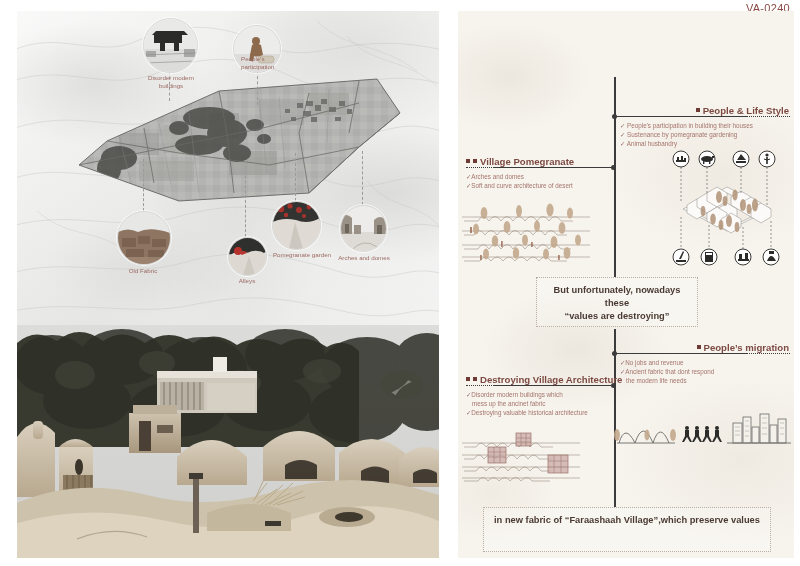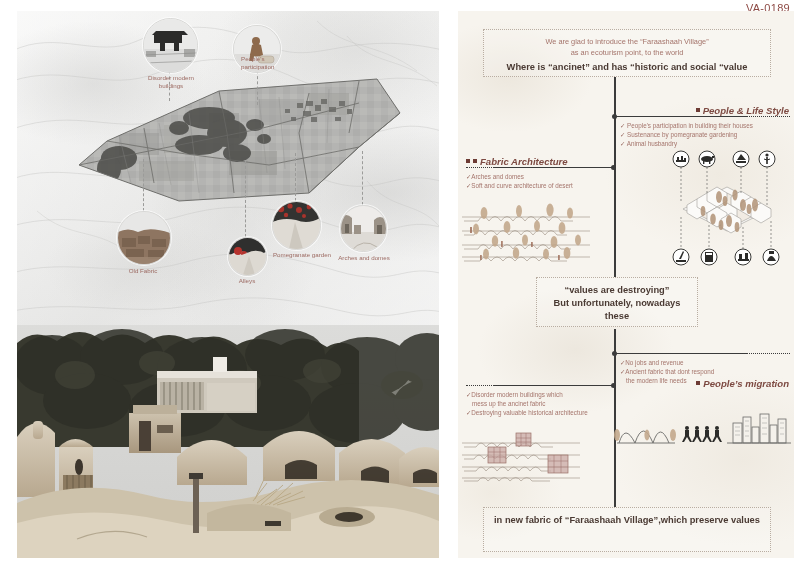--- a/index.html
+++ b/index.html
@@ -87,40 +87,40 @@
 
   
   .spine{position:absolute;background:#3b3b3b;width:1.6px;}
   .branch{position:absolute;background:#3b3b3b;height:1.4px;}
   .branch.dotted{background:none;border-top:1.4px dotted #3b3b3b;height:0;}
   .node{position:absolute;width:5px;height:5px;border-radius:50%;background:#3b3b3b;}
 
   
   .sec-head{position:absolute;white-space:nowrap;}
   .sec-head .sq{display:inline-block;width:4px;height:4px;background:#6d3b34;margin-right:3px;vertical-align:2px;}
-  .sec-head .txt{color:#7d4a42;font-size:9.6px;font-weight:bold;font-family:"Liberation Sans", sans-serif;font-style:italic;}
+  .sec-head .txt{color:#7d4a42;font-size:9.6px;font-weight:bold;font-family:"Liberation Sans", sans-serif;}
   .sec-head.right{text-align:right;}
 
   .bullets{position:absolute;}
   .bullets div{color:#a4746b;font-size:6.3px;line-height:9.2px;white-space:nowrap;}
   .bullets .chk{color:#9a6b62;}
 
   
   .sketch{position:absolute;}
 
   .axono{position:absolute;}
 
   .migration{position:absolute;}
 </style>
 </head>
 <body>
 
 <div class="board">
 
-  <div class="sheet-code">VA-0189</div>
+  <div class="sheet-code">VA-0240</div>
 
   <div class="left-panel">
     <div class="mountain-tex">
       <svg viewBox="0 0 422 330" preserveAspectRatio="none">
         <g stroke="#c4c4c2" stroke-width=".6" fill="none" opacity=".75">
           <path d="M-5 40 C 40 18, 80 48, 120 30 S 200 10, 250 34 S 330 16, 430 40"></path>
           <path d="M-5 70 C 50 52, 90 82, 140 62 S 230 44, 280 68 S 350 52, 430 74"></path>
           <path d="M-5 118 C 60 96, 100 124, 150 108 S 240 92, 300 116 S 370 100, 430 122"></path>
           <path d="M-5 168 C 45 150, 95 176, 145 160 S 245 146, 305 168 S 375 154, 430 172"></path>
           <path d="M-5 215 C 55 198, 105 222, 160 206 S 255 194, 315 214 S 380 202, 430 218"></path>
@@ -442,25 +442,20 @@
             <path d="M260 180 l28 -8"></path>
         </g>
         <path d="M60 214 q36 -14 70 -2" stroke="#b3a78f" stroke-width="1.2" fill="none"></path>
       </svg>
     </div>
   </div>
 
   <div class="right-panel">
     <div class="paper-tex"></div>
 
-    <div class="stmt" style="left:25px;top:18px;width:288px;height:48px;">
-      <div class="l1">We are glad to introduce the “Faraashaah Village”</div>
-      <div class="l2">as an ecoturism point, to the world</div>
-      <div class="l3">Where is “ancinet” and has “historic and social “value</div>
-    </div>
 
     <div class="spine" style="left:156px;top:66px;height:200px;"></div>
     <div class="spine" style="left:156px;top:318px;height:164px;"></div>
     <div class="spine" style="left:156px;top:482px;height:14px;"></div>
 
     <div class="sec-head right" style="left:176px;top:89px;width:155px;">
       <span class="sq"></span><span class="txt">People &amp; Life Style</span>
     </div>
     <div class="branch" style="left:157px;top:105px;width:131px;"></div>
     <div class="branch dotted" style="left:288px;top:105px;width:44px;"></div>
@@ -581,21 +576,21 @@
             <g fill="#2b2b29">
                 <path d="M104 114 q4 -10 9 0 z"></path>
                 <rect x="106" y="104" width="5" height="3"></rect>
               </g>
           </g>
         </g>
       </svg>
     </div>
 
     <div class="sec-head" style="left:8px;top:140px;">
-      <span class="sq"></span><span class="sq"></span><span class="txt">Fabric Architecture</span>
+      <span class="sq"></span><span class="sq"></span><span class="txt">Village Pomegranate</span>
     </div>
     <div class="branch dotted" style="left:8px;top:156px;width:28px;"></div>
     <div class="branch" style="left:36px;top:156px;width:120px;"></div>
     <div class="node" style="left:153px;top:154px;"></div>
 
     <div class="bullets" style="left:8px;top:161px;">
       <div><span class="chk">✓</span><span>Arches and domes</span></div>
       <div><span class="chk">✓</span><span>Soft and curve architecture of desert</span></div>
     </div>
 
@@ -633,25 +628,25 @@
           <rect x="8" y="30" width="2" height="6"></rect>
             <rect x="39" y="44" width="1.8" height="6"></rect>
           <rect x="69" y="45" width="1.8" height="5"></rect>
             <rect x="96" y="58" width="1.8" height="5"></rect>
           <rect x="18" y="58" width="1.8" height="5"></rect>
         </g>
       </svg>
     </div>
 
     <div class="stmt" style="left:78px;top:266px;width:162px;height:50px;">
+      <div class="bold-line">But unfortunately, nowadays these</div>
       <div class="bold-line">“values are destroying”</div>
-      <div class="bold-line">But unfortunately, nowadays these</div>
-    </div>
-
-    <div class="sec-head right" style="left:186px;top:326px;width:145px;margin-top:36px;">
+    </div>
+
+    <div class="sec-head right" style="left:186px;top:326px;width:145px;">
       <span class="sq"></span><span class="txt">People’s migration</span>
     </div>
     <div class="branch" style="left:157px;top:342px;width:131px;"></div>
     <div class="branch dotted" style="left:288px;top:342px;width:44px;"></div>
     <div class="node" style="left:154px;top:340px;"></div>
 
     <div class="bullets" style="left:162px;top:347px;">
       <div><span class="chk">✓</span><span>No jobs and revenue</span></div>
       <div><span class="chk">✓</span><span>Ancient fabric that dont respond</span></div>
       <div style="padding-left:6px;"><span>the modern life needs</span></div>
@@ -712,20 +707,23 @@
             <path d="M149 19 h5"></path>
             <path d="M149 25 h5"></path>
           <path d="M167 14 h4"></path>
             <path d="M167 19 h4"></path>
             <path d="M167 25 h4"></path>
         </g>
         <path d="M114 34 h64" stroke="#6a6a68" stroke-width=".9"></path>
       </svg>
     </div>
 
+    <div class="sec-head" style="left:8px;top:358px;">
+      <span class="sq"></span><span class="sq"></span><span class="txt">Destroying Village Architecture</span>
+    </div>
     <div class="branch dotted" style="left:8px;top:374px;width:28px;"></div>
     <div class="branch" style="left:36px;top:374px;width:120px;"></div>
     <div class="node" style="left:153px;top:372px;"></div>
 
     <div class="bullets" style="left:8px;top:379px;">
       <div><span class="chk">✓</span><span>Disorder modern buildings which</span></div>
       <div style="padding-left:6px;"><span>mess up the ancinet fabric</span></div>
       <div><span class="chk">✓</span><span>Destroying valuable historical architecture</span></div>
     </div>
 

